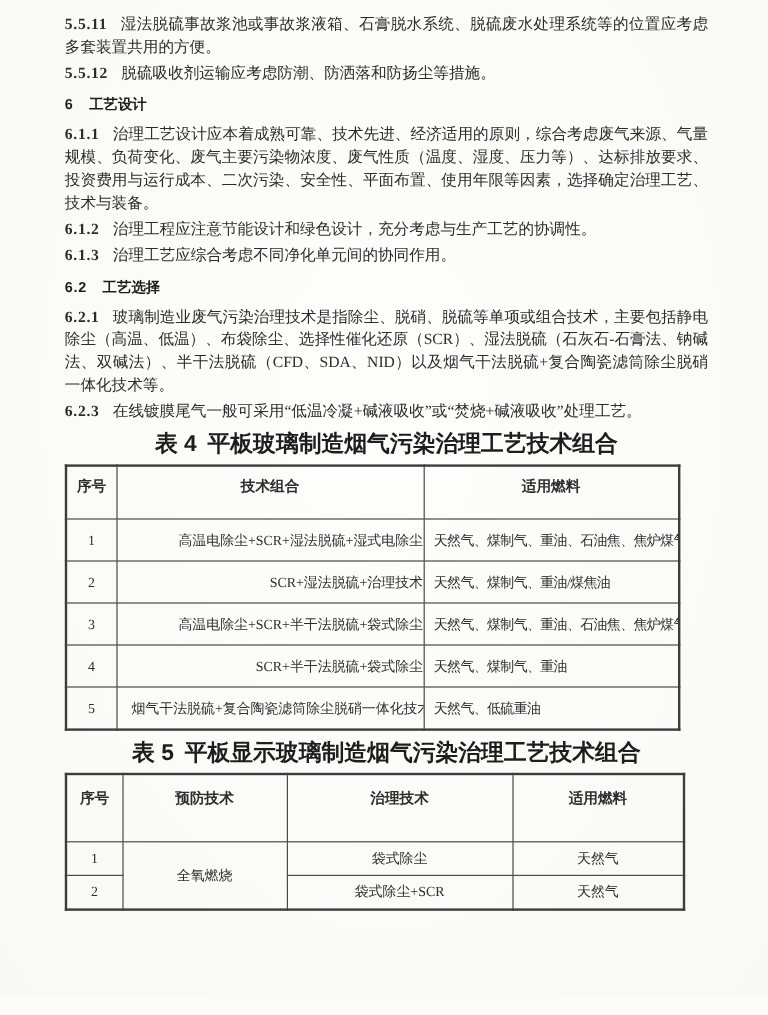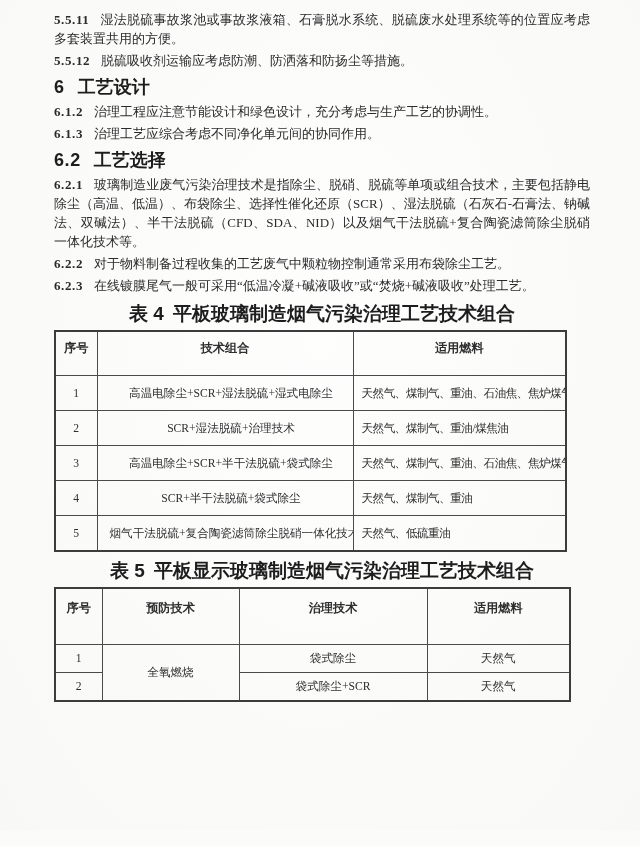--- a/index.html
+++ b/index.html
@@ -28,21 +28,21 @@
   }
   .clause .num {
     font-weight: bold;
     letter-spacing: 0.6px;
     margin-right: 11px;
     white-space: nowrap;
   }
   .heading {
     font-family: "Liberation Sans", "DejaVu Sans", sans-serif;
     font-weight: bold;
-    font-size: 18px;
+    font-size: 12px;
     line-height: 17px;
     color: #1d1d1d;
     margin: 9px 0 6px 0;
   }
   .heading .num { margin-right: 13px; letter-spacing: 0.6px; }
   .tbl-title {
     font-family: "Liberation Sans", "DejaVu Sans", sans-serif;
     font-weight: bold;
     font-size: 19px;
     line-height: 16px;
@@ -67,21 +67,21 @@
   }
   th { font-weight: bold; font-size: 12.2px; text-align: center; vertical-align: top; }
 
   .t4 { width: 511px; margin-bottom: 10px; }
   .t4 th { height: 35px; padding-top: 8px; }
   .t4 td { height: 34px; vertical-align: middle; }
   .t4 .col-no   { width: 42px; }
   .t4 .col-tech { width: 256px; }
   .t4 .col-fuel { width: 213px; }
   .t4 .no-cell   { text-align: center; }
-  .t4 .tech-cell { text-align: center; padding-left: 12px; white-space: nowrap; }
+  .t4 .tech-cell { text-align: right; padding-left: 12px; white-space: nowrap; }
   .t4 .fuel-cell { text-align: left; padding-left: 8px; white-space: nowrap; letter-spacing: -0.5px; }
 
   .t5 { width: 515px; }
   .t5 th { height: 44px; padding-top: 11px; }
   .t5 td { height: 27px; vertical-align: middle; text-align: center; }
   .t5 .col-no    { width: 47px; }
   .t5 .col-prev  { width: 137px; }
   .t5 .col-treat { width: 188px; }
   .t5 .col-fuel  { width: 143px; }
 </style>
@@ -90,30 +90,30 @@
 
 <div class="page">
 
   <p class="clause"><span class="num">5.5.11</span><span>湿法脱硫事故浆池或事故浆液箱、石膏脱水系统、脱硫废水处理系统等的位置应考虑多套装置共用的方便。</span></p>
 
   <p class="clause"><span class="num">5.5.12</span><span>脱硫吸收剂运输应考虑防潮、防洒落和防扬尘等措施。</span></p>
 
   <div class="heading"><span class="num">6</span><span>工艺设计</span></div>
 
 
+  <p class="clause"><span class="num">6.1.1</span><span>治理工艺设计应本着成熟可靠、技术先进、经济适用的原则，综合考虑废气来源、气量规模、负荷变化、废气主要污染物浓度、废气性质（温度、湿度、压力等）、达标排放要求、投资费用与运行成本、二次污染、安全性、平面布置、使用年限等因素，选择确定治理工艺、技术与装备。</span></p>
 
   <p class="clause"><span class="num">6.1.2</span><span>治理工程应注意节能设计和绿色设计，充分考虑与生产工艺的协调性。</span></p>
 
   <p class="clause"><span class="num">6.1.3</span><span>治理工艺应综合考虑不同净化单元间的协同作用。</span></p>
 
   <div class="heading"><span class="num">6.2</span><span>工艺选择</span></div>
 
   <p class="clause"><span class="num">6.2.1</span><span>玻璃制造业废气污染治理技术是指除尘、脱硝、脱硫等单项或组合技术，主要包括静电除尘（高温、低温）、布袋除尘、选择性催化还原（SCR）、湿法脱硫（石灰石-石膏法、钠碱法、双碱法）、半干法脱硫（CFD、SDA、NID）以及烟气干法脱硫+复合陶瓷滤筒除尘脱硝一体化技术等。</span></p>
 
-  <p class="clause"><span class="num">6.2.2</span><span>对于物料制备过程收集的工艺废气中颗粒物控制通常采用布袋除尘工艺。</span></p>
 
   <p class="clause"><span class="num">6.2.3</span><span>在线镀膜尾气一般可采用“低温冷凝+碱液吸收”或“焚烧+碱液吸收”处理工艺。</span></p>
 
 
   <div class="tbl-title"><span class="label">表 4</span><span>平板玻璃制造烟气污染治理工艺技术组合</span></div>
 
   <table class="t4">
     <colgroup>
         <col class="col-no">
         <col class="col-tech">

